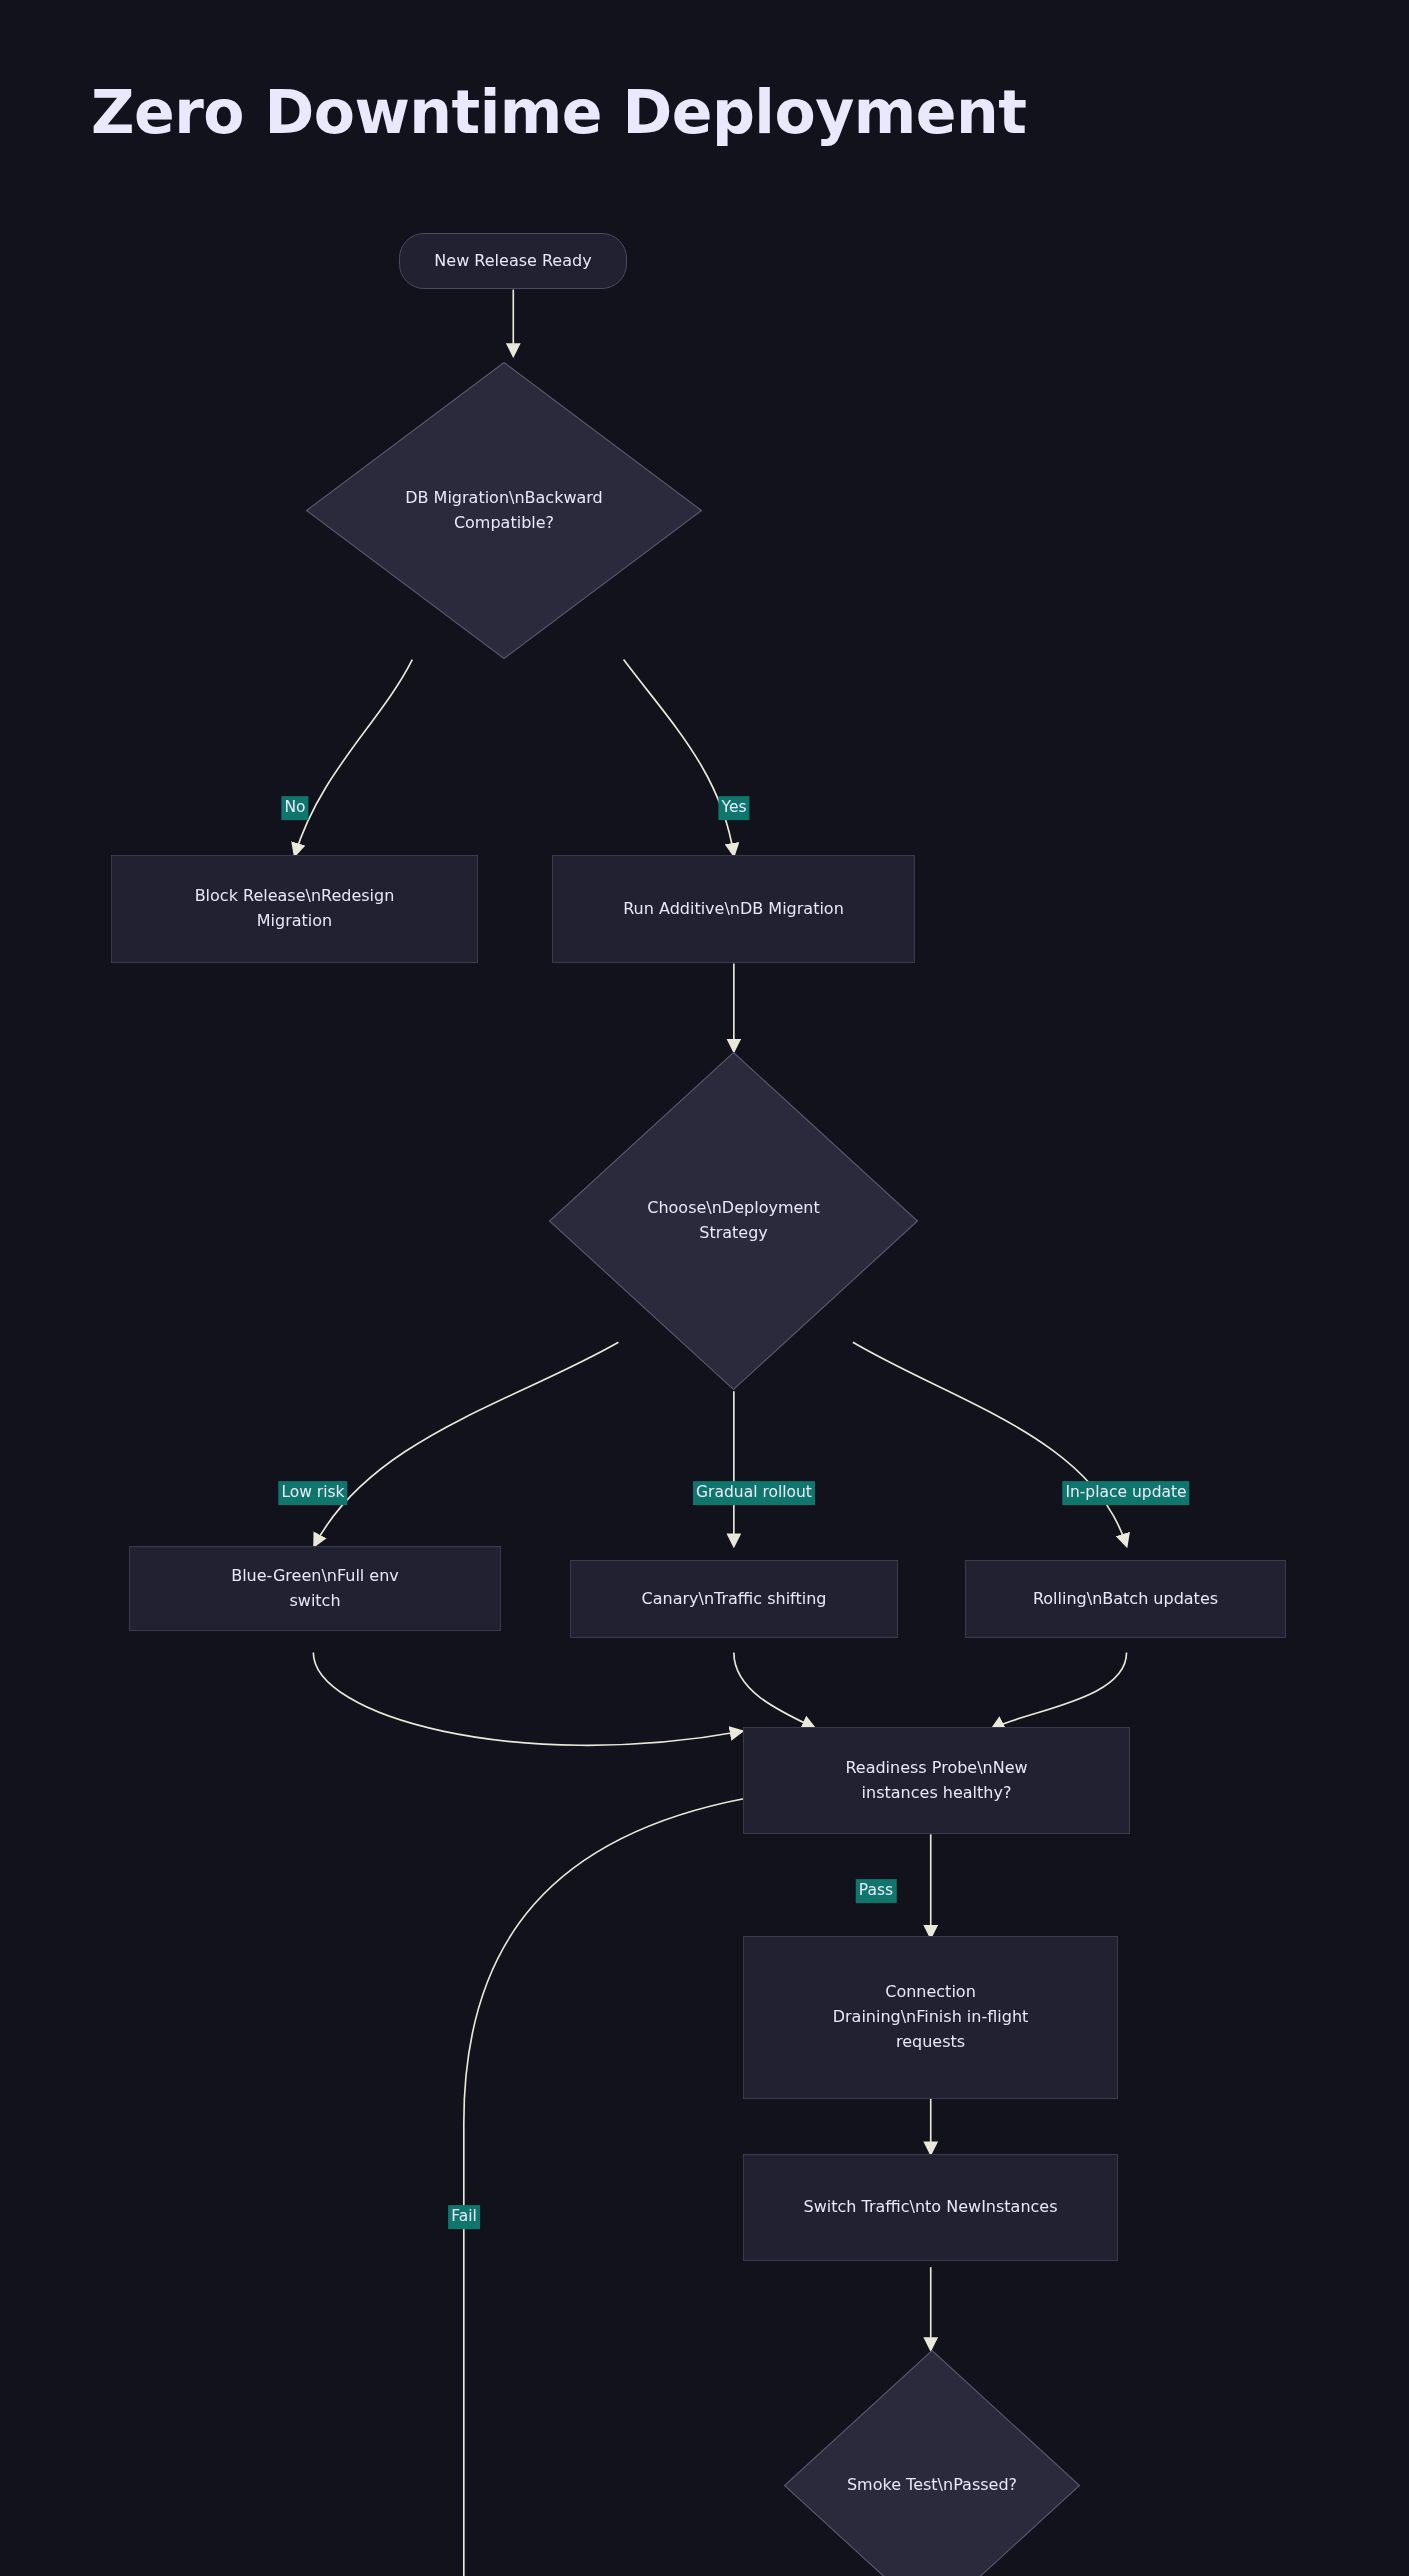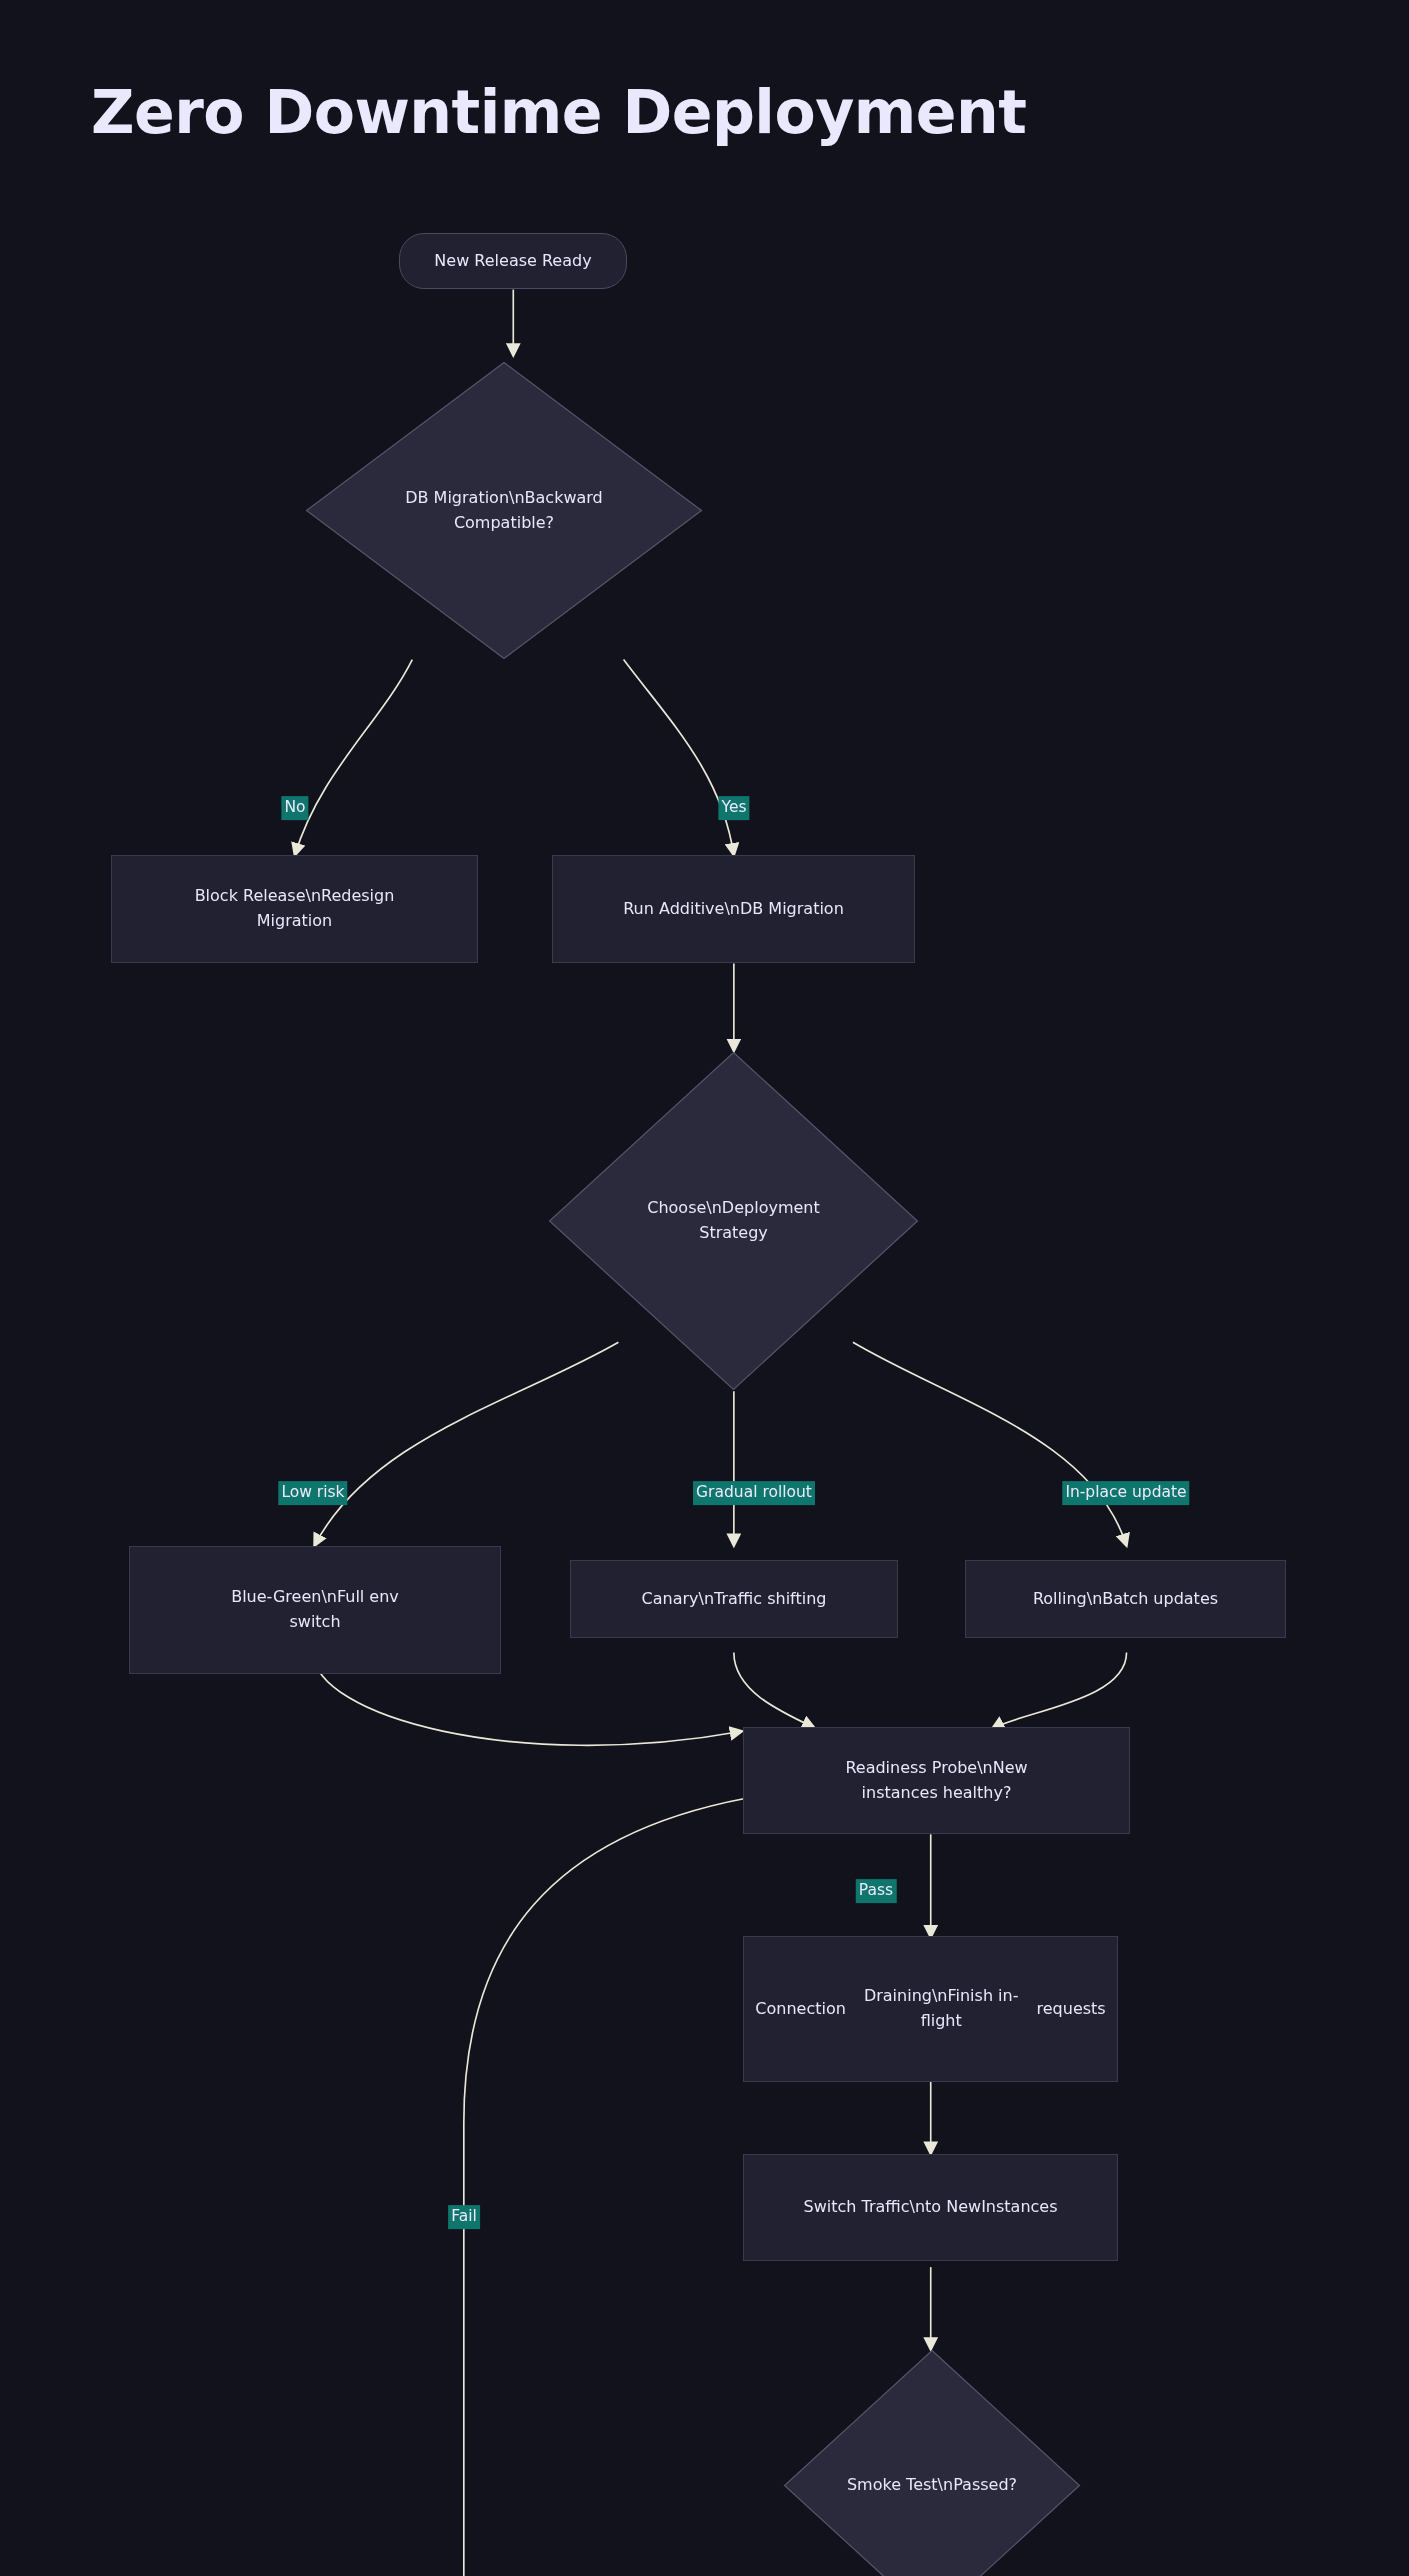--- a/index.html
+++ b/index.html
@@ -171,39 +171,39 @@
   <div class="node-diamond-wrap" style="left:548px; top:1051px; width:371px; height:340px;">
     <svg class="node-diamond-shape" viewBox="0 0 720 660" preserveAspectRatio="none">
       <polygon points="360,3 717,330 360,657 3,330" fill="#2a2a3c" stroke="#55556b" stroke-width="2.4"></polygon>
     </svg>
     <div class="node-diamond-label">
       <div>Choose\nDeployment</div>
       <div>Strategy</div>
     </div>
   </div>
 
-  <div class="node node-rect" style="left:129px; top:1546px; width:372px; height:128px; flex-direction:column;">
+  <div class="node node-rect" style="left:129px; top:1546px; width:372px; height:85px; flex-direction:column;">
     <div>Blue-Green\nFull env</div>
     <div>switch</div>
   </div>
 
   <div class="node node-rect" style="left:570px; top:1560px; width:328px; height:78px;">
     <span>Canary\nTraffic shifting</span>
   </div>
 
   <div class="node node-rect" style="left:965px; top:1560px; width:321px; height:78px;">
     <span>Rolling\nBatch updates</span>
   </div>
 
   <div class="node node-rect" style="left:743px; top:1727px; width:387px; height:107px; flex-direction:column;">
     <div>Readiness Probe\nNew</div>
     <div>instances healthy?</div>
   </div>
 
-  <div class="node node-rect" style="left:743px; top:1936px; width:375px; height:146px; flex-direction:row;">
+  <div class="node node-rect" style="left:743px; top:1936px; width:375px; height:163px; flex-direction:column;">
     <div>Connection</div>
     <div>Draining\nFinish in-flight</div>
     <div>requests</div>
   </div>
 
   <div class="node node-rect" style="left:743px; top:2154px; width:375px; height:107px; flex-direction:row;">
     <div>Switch Traffic\nto New</div>
     <div>Instances</div>
   </div>
 

